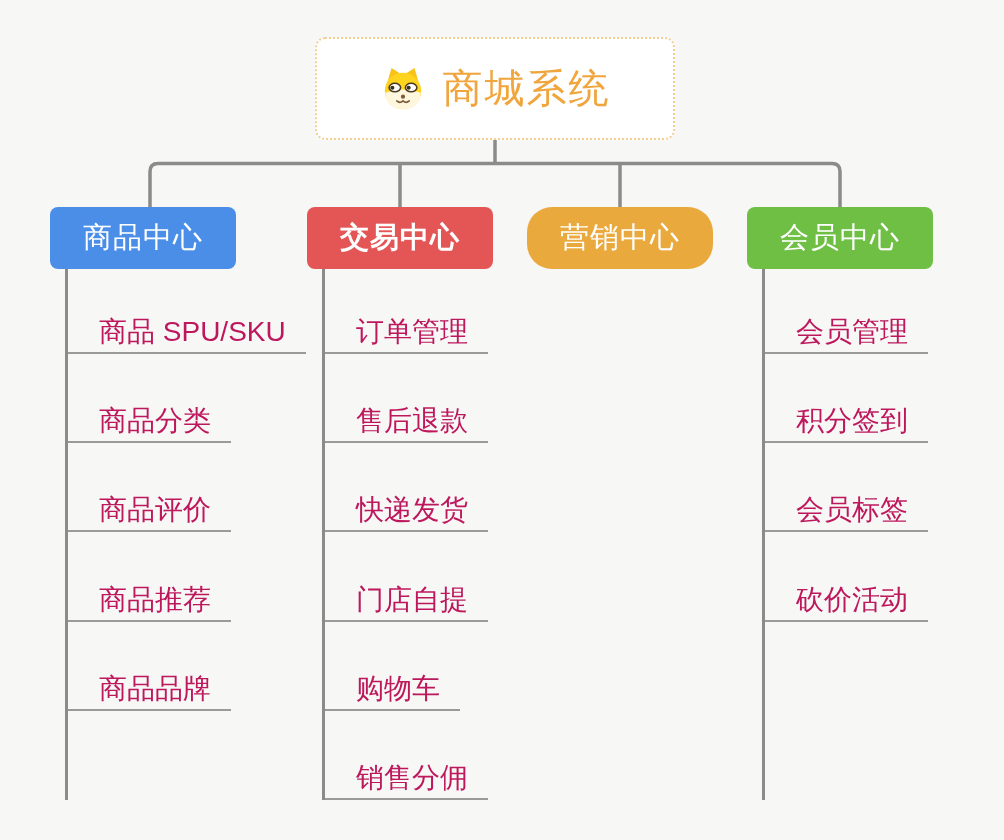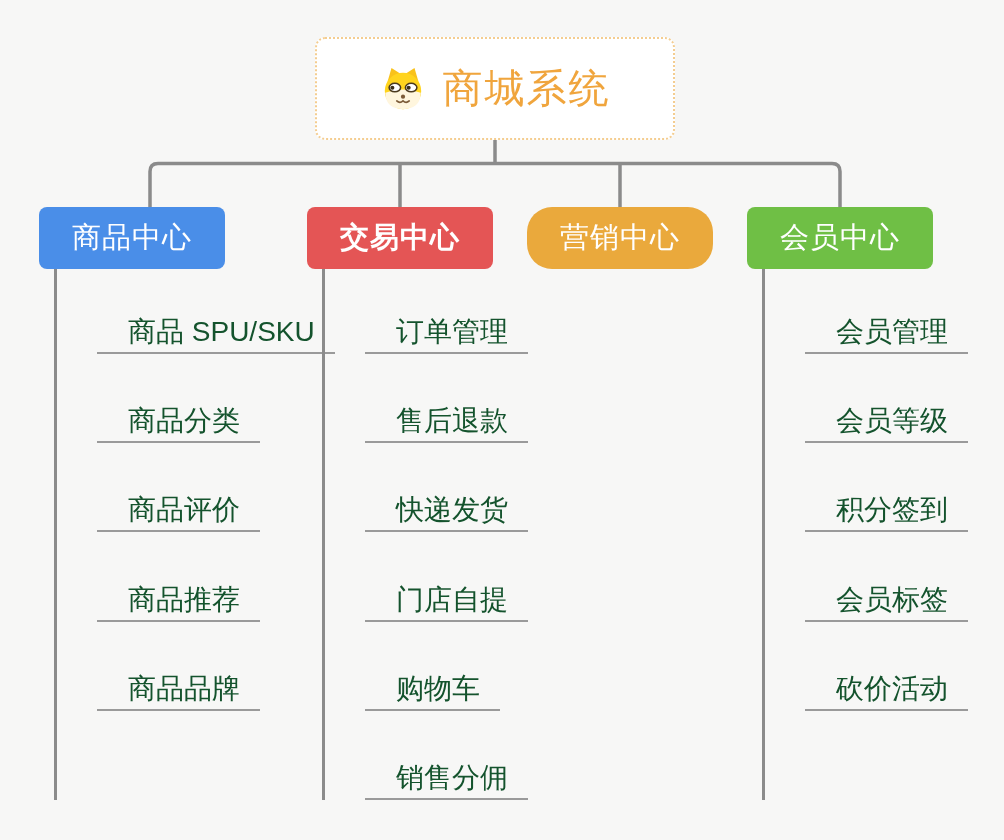--- a/index.html
+++ b/index.html
@@ -19,21 +19,21 @@
     position:absolute;left:315px;top:37px;width:360px;height:103px;
     background:#ffffff;border:2px dotted #f4cd90;border-radius:10px;
     box-sizing:border-box;
     display:flex;align-items:center;justify-content:center;gap:17px;
   }
   .root-label{font-size:40px;letter-spacing:2px;}
   .root-icon{flex:0 0 auto;display:block;}
 
   
   .branch-col{position:absolute;top:207px;width:260px;}
-  .col-1{left:39px;}
+  .col-1{left:50px;}
   .col-2{left:307px;}
   .col-3{left:527px;}
   .col-4{left:747px;}
 
   .branch-node{
     width:186px;height:62px;border-radius:8px;
     display:flex;align-items:center;justify-content:center;
     color:#ffffff;font-size:29px;letter-spacing:1px;
     box-sizing:border-box;
   }
@@ -43,23 +43,22 @@
     height:531px;
     box-sizing:border-box;
   }
   .leaf{
     height:89.2px;
     display:flex;align-items:flex-end;
     width:fit-content;
     padding:17px 20px 6px 31px;
     border-bottom:2px solid #9a9a9a;
     box-sizing:border-box;
-    font-size:28px;color:#14532d;line-height:1;
+    font-size:28px;color:#be185d;line-height:1;
     white-space:nowrap;
-    margin-left:40px;
   }
   .leaf:first-child{height:85px;}
 </style>
 </head>
 <body>
 
 <div class="canvas">
 
   <svg class="connectors" width="1004" height="840">
     <g stroke="#8b8b8b" stroke-width="3.5" fill="none">
@@ -110,20 +109,19 @@
   </div>
 
   <div class="branch-col col-3">
     <div class="branch-node" style="background: rgb(234, 169, 60); border-radius: 25px;">营销中心</div>
   </div>
 
   <div class="branch-col col-4">
     <div class="branch-node" style="background: rgb(111, 191, 69);">会员中心</div>
     <div class="leaf-list">
       <div class="leaf">会员管理</div>
-      <div class="leaf">会员等级</div>
       <div class="leaf">积分签到</div>
       <div class="leaf">会员标签</div>
       <div class="leaf">砍价活动</div>
     </div>
   </div>
 
 </div>
 
 </body></html>

